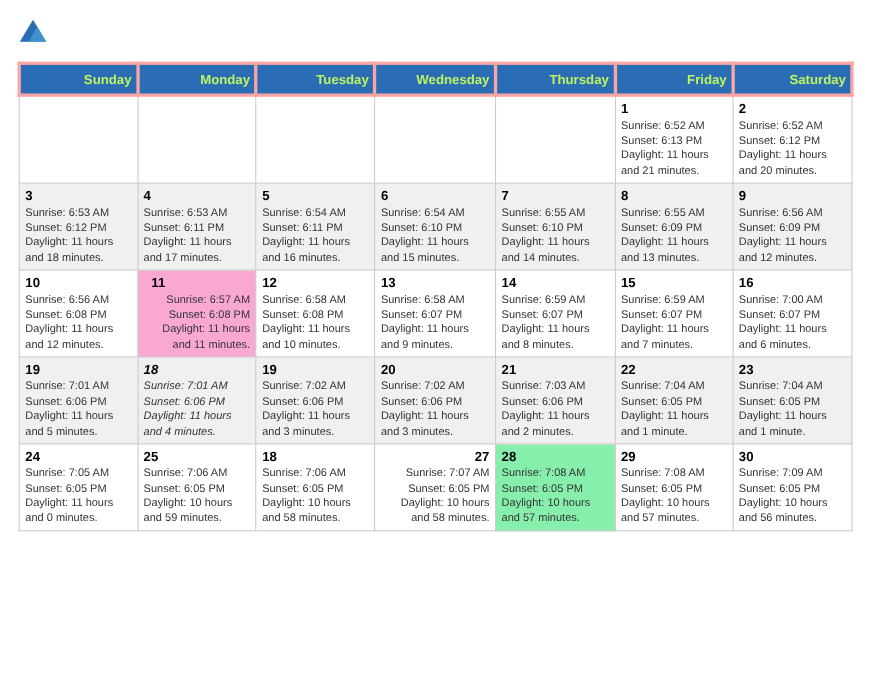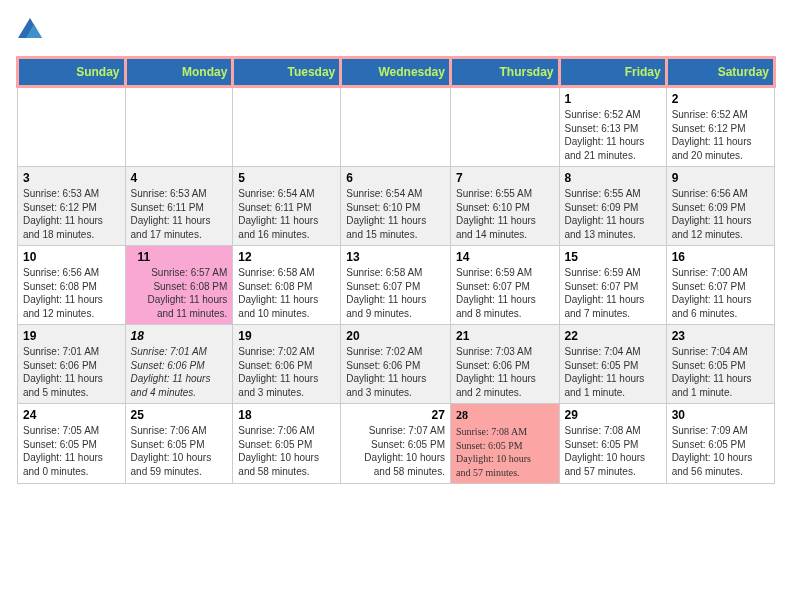--- a/index.html
+++ b/index.html
@@ -329,21 +329,21 @@
 Daylight: 10 hours
 and 58 minutes.</div>
         </td>
         <td style="background: rgb(255, 255, 255); text-align: right;">
           <div class="day-number">27</div>
           <div class="day-info" style="white-space: pre-line;">Sunrise: 7:07 AM
 Sunset: 6:05 PM
 Daylight: 10 hours
 and 58 minutes.</div>
         </td>
-        <td style="background: #fca5a5; font-family: Liberation Serif, serif;">
+        <td style="background: #86efac;">
           <div class="day-number">28</div>
           <div class="day-info" style="white-space: pre-line;">Sunrise: 7:08 AM
 Sunset: 6:05 PM
 Daylight: 10 hours
 and 57 minutes.</div>
         </td>
         <td style="background: rgb(255, 255, 255);">
           <div class="day-number">29</div>
           <div class="day-info" style="white-space: pre-line;">Sunrise: 7:08 AM
 Sunset: 6:05 PM

